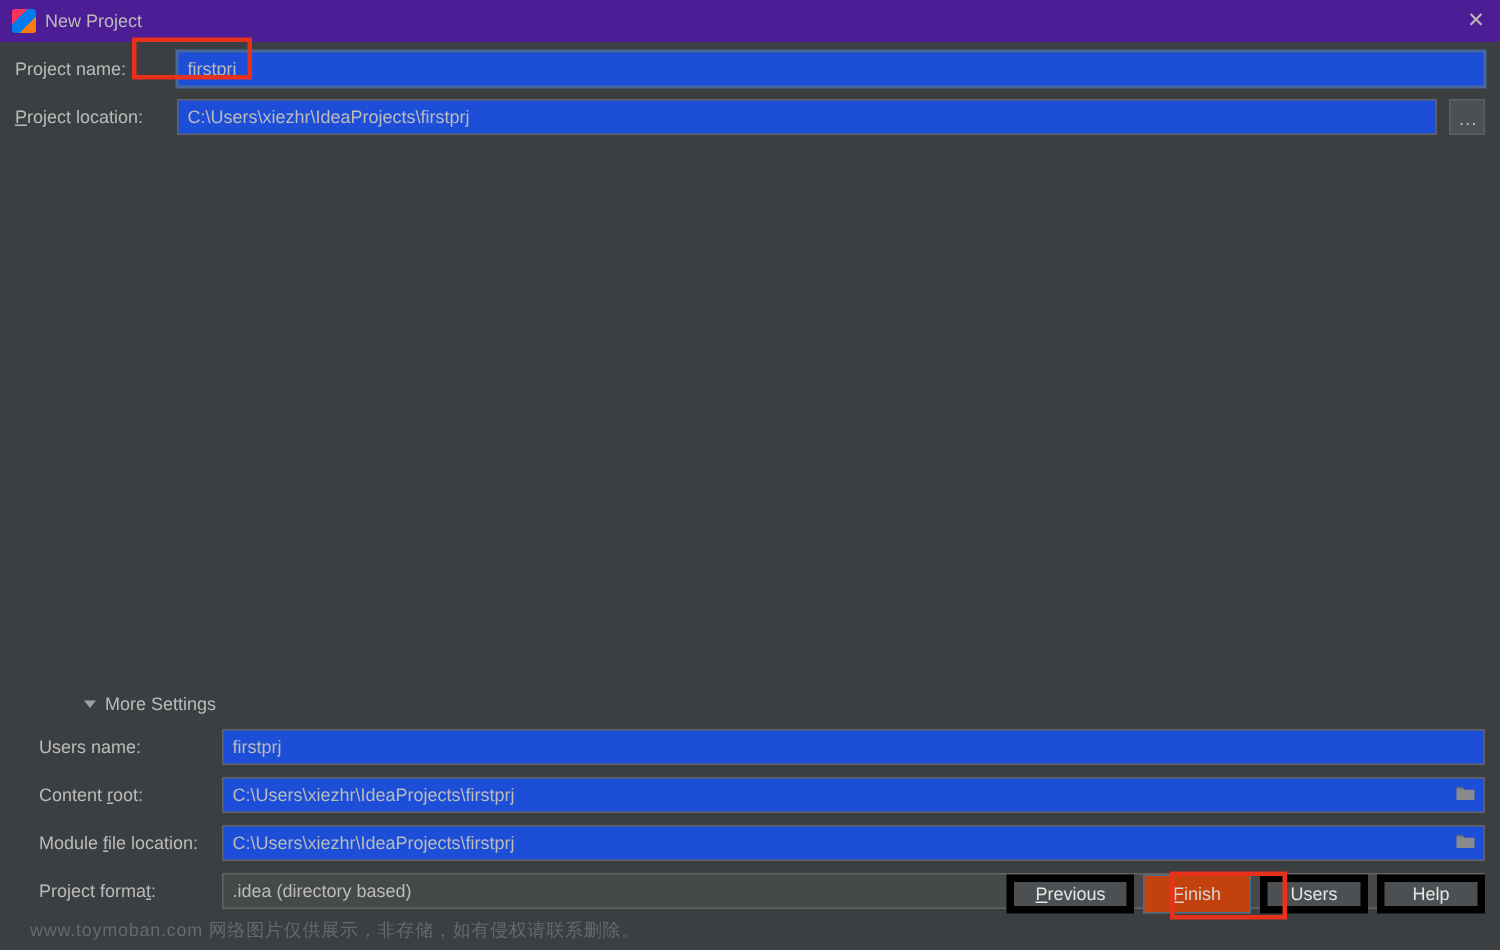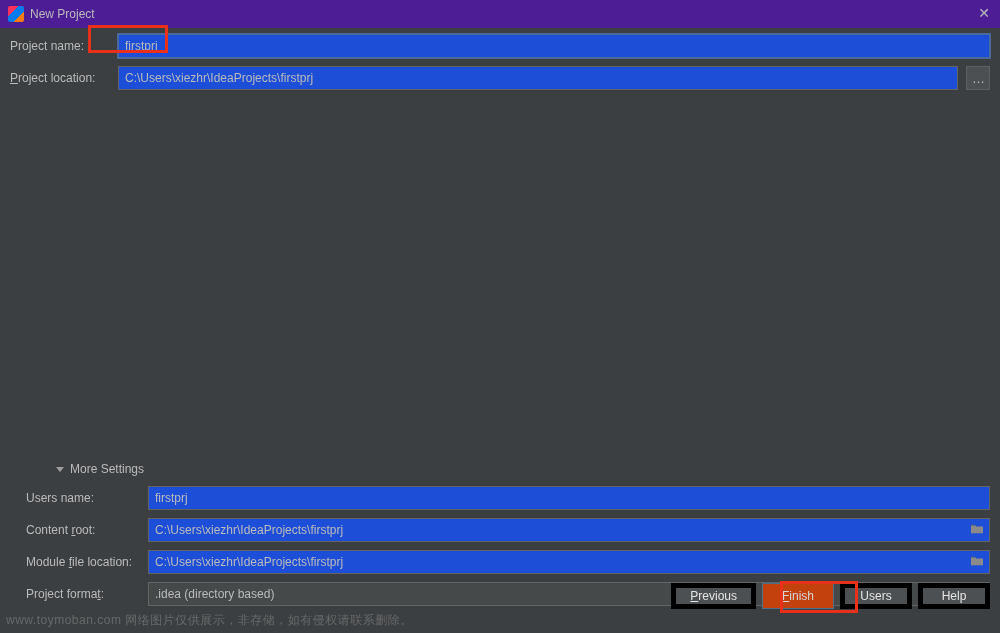--- a/index.html
+++ b/index.html
@@ -136,21 +136,21 @@
   }
   .btn.primary {
     background: #c2410c;
     border: 1px solid #4c708c;
     color: #d6d6d6;
   }
   .btn .u { text-decoration: underline; }
   .watermark {
     position: absolute;
     bottom: 4px;
-    left: 6px;
+    left: 20px;
     color: rgba(180,180,180,0.35);
     font-size: 12px;
     letter-spacing: 0.5px;
   }
   .select-box {
     flex: 1;
     background: #45494a;
     border: 1px solid #646464;
     color: #bbbbbb;
     padding: 3px 6px;

